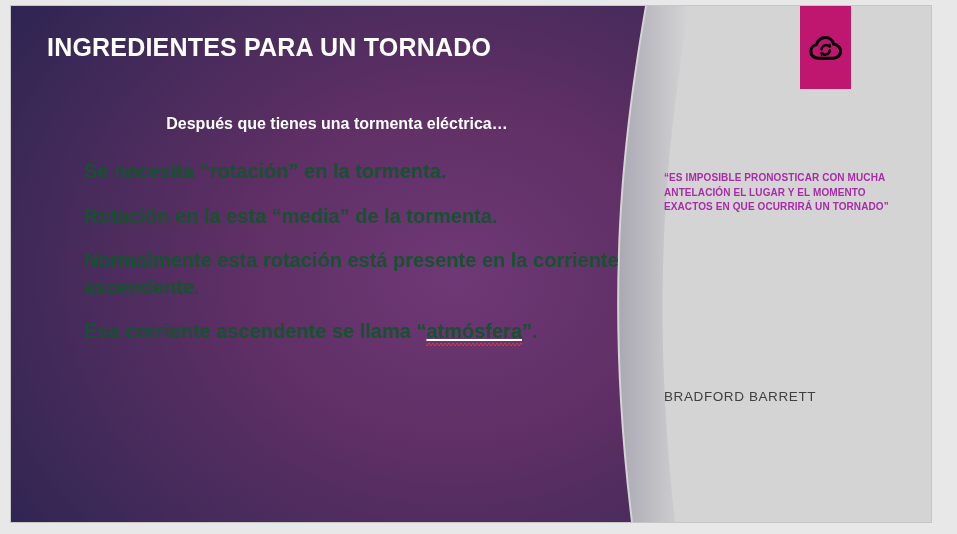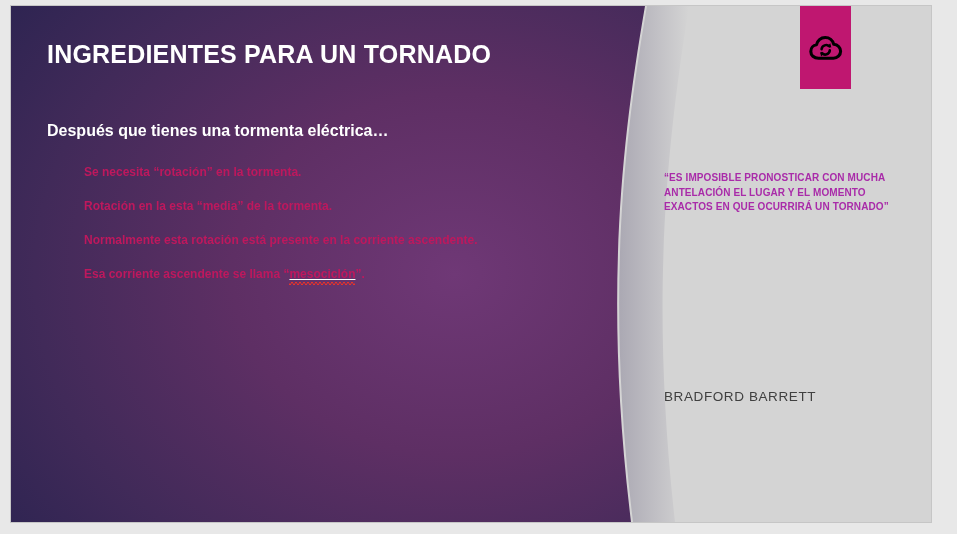--- a/index.html
+++ b/index.html
@@ -50,21 +50,21 @@
     left: 0;
     top: 0;
     width: 920px;
     height: 516px;
   }
 
   
   .left-content {
     position: absolute;
     left: 25px;
-    top: 7px;
+    top: 0;
     width: 600px;
     height: 516px;
     color: #ffffff;
   }
 
   #slide-title {
     position: absolute;
     left: 11px;
     top: 27px;
     width: 580px;
@@ -77,35 +77,36 @@
 
   #lead-line {
     position: absolute;
     left: 11px;
     top: 108px;
     width: 580px;
     font-size: 16px;
     font-weight: bold;
     color: #ffffff;
     line-height: 1.2;
+    text-align: center;
   }
 
   #bullet-list {
     position: absolute;
     left: 48px;
     top: 152px;
     width: 560px;
     margin: 0;
     padding: 0;
     list-style: none;
   }
   #bullet-list li {
-    font-size: 12px;
-    font-weight: bold;
-    color: #be185d;
+    font-size: 20px;
+    font-weight: bold;
+    color: #14532d;
     line-height: 1.33;
     margin: 0 0 18px 0;
   }
   #bullet-list li:last-child { margin-bottom: 0; }
 
   .misspell {
     text-decoration: underline;
     text-decoration-color: #ffffff;
     text-underline-offset: 1px;
     position: relative;
@@ -209,21 +210,21 @@
     <div class="left-content">
 
       <div id="slide-title">INGREDIENTES PARA UN TORNADO</div>
 
       <div id="lead-line">Después que tienes una tormenta eléctrica…</div>
 
       <ul id="bullet-list">
         <li>Se necesita “rotación” en la tormenta.</li>
         <li>Rotación en la esta “media” de la tormenta.</li>
         <li>Normalmente esta rotación está presente en la corriente ascendente.</li>
-        <li><span>Esa corriente ascendente se llama “</span><span class="misspell">mesociclón</span><span>”.</span></li>
+        <li><span>Esa corriente ascendente se llama “</span><span class="misspell">atmósfera</span><span>”.</span></li>
       </ul>
     </div>
 
     <div id="quote-block">
       <div id="quote-text">“ES IMPOSIBLE PRONOSTICAR CON MUCHA ANTELACIÓN EL LUGAR Y EL MOMENTO EXACTOS EN QUE OCURRIRÁ UN TORNADO”</div>
     </div>
     <div id="quote-attribution">BRADFORD BARRETT</div>
 
   </div>
 </div>

